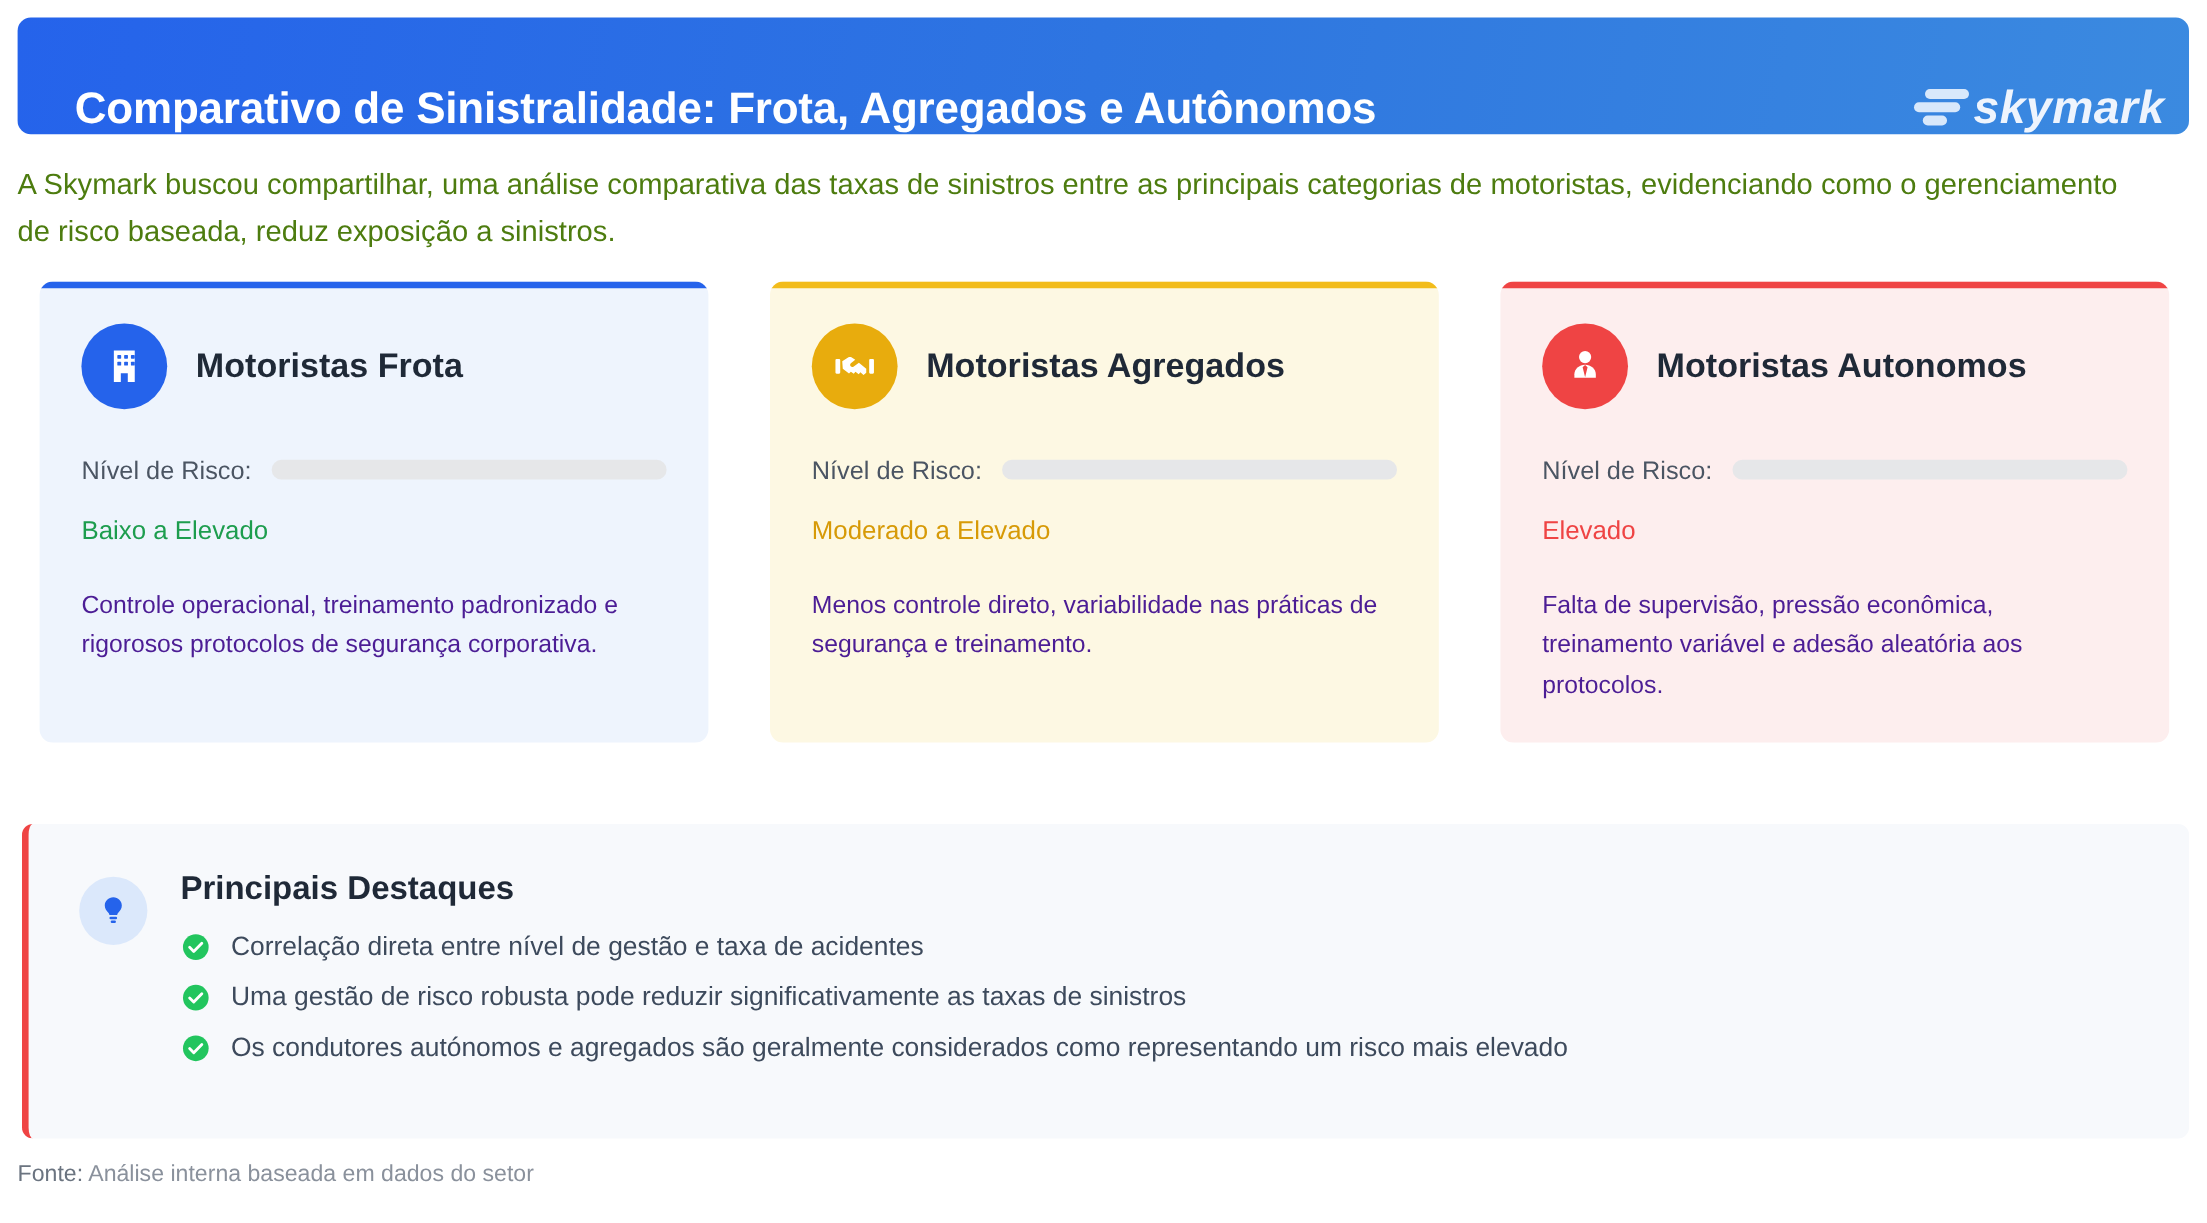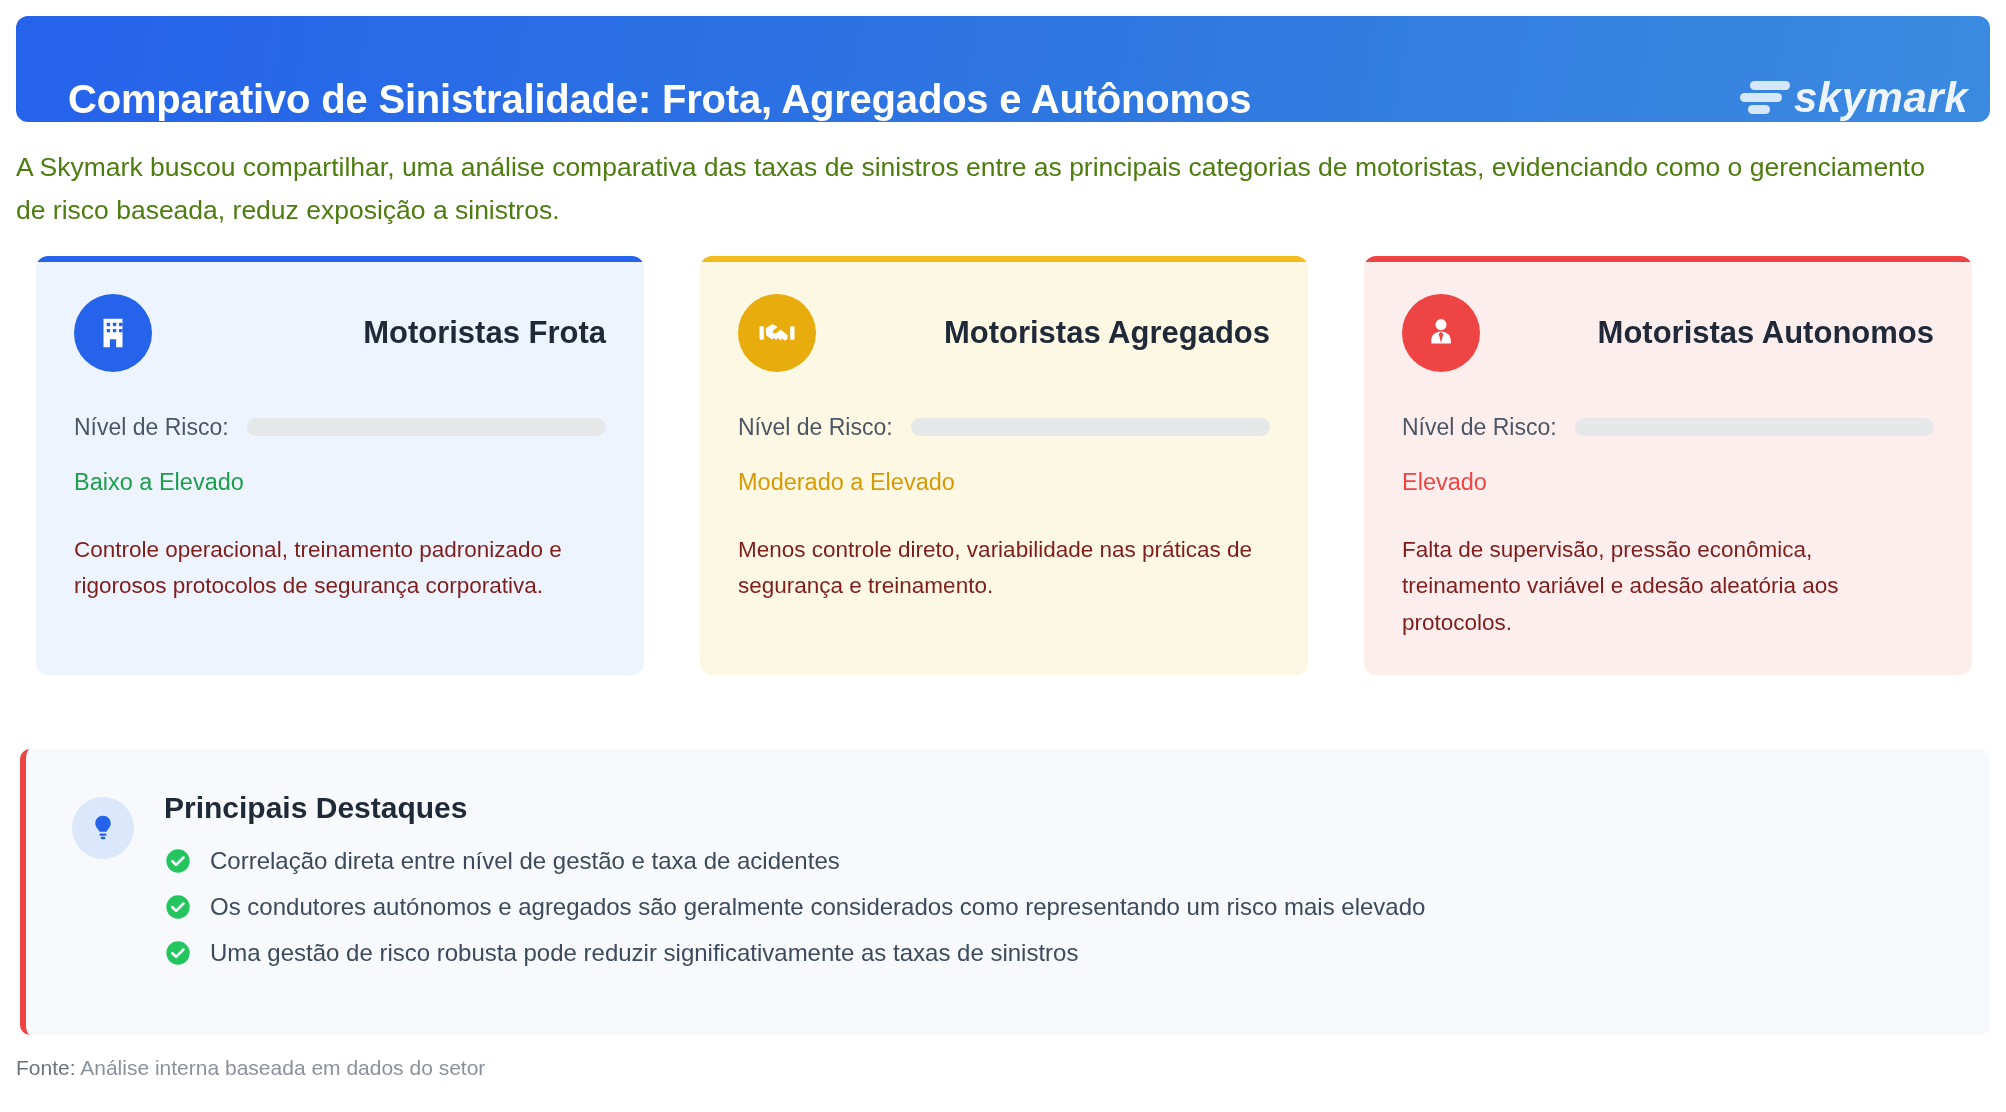--- a/index.html
+++ b/index.html
@@ -66,21 +66,21 @@
     position: absolute; left: 0; right: 0; top: 0; height: 6px;
     border-radius: 12px 12px 0 0;
   }
   .card.c-blue  { background: #eef4fd; }
   .card.c-blue::before  { background: #2563eb; }
   .card.c-amber { background: #fdf8e3; }
   .card.c-amber::before { background: #f2bc1b; }
   .card.c-red   { background: #fdeeee; }
   .card.c-red::before   { background: #ef4444; }
 
-  .card-head { display: flex; align-items: center; gap: 26px; margin-top: 10px; justify-content: space-between; }
+  .card-head { display: flex; align-items: center; gap: 26px; margin-top: 10px; }
   .icon-circle {
     width: 78px; height: 78px; border-radius: 50%;
     display: flex; align-items: center; justify-content: center;
     flex: 0 0 78px;
   }
   .icon-circle.blue  { background: #2563eb; }
   .icon-circle.amber { background: #e8ac0d; }
   .icon-circle.red   { background: #ef4444; }
   .card-title { font-size: 31px; font-weight: bold; color: #1f2937; white-space: nowrap; }
 
@@ -94,21 +94,21 @@
   .bar-fill.green { background: #34d399; }
   .bar-fill.amber { background: #f5bb18; }
   .bar-fill.red   { background: #ee4b4b; }
 
   .risk-text { margin-top: 28px; font-size: 23.5px; white-space: nowrap; }
   .risk-text.green { color: #1d9d4e; }
   .risk-text.amber { color: #d79a07; }
   .risk-text.red   { color: #ef4444; }
 
   .card-desc {
-    margin-top: 36px; font-size: 22.5px; line-height: 1.62; color: #7f1d1d;
+    margin-top: 36px; font-size: 22.5px; line-height: 1.62; color: #4c1d95;
   }
 
   
   .highlights {
     margin: 74px 0 0 4px;
     background: #f7f9fc;
     border-left: 6px solid #ef4444;
     border-radius: 10px;
     padding: 42px 40px 44px 46px;
     display: flex;
@@ -244,28 +244,28 @@
             <circle cx="12" cy="12" r="10" fill="#22c55e"></circle>
             <path d="M7.2 12.2l3.2 3.2 6.3-6.4" stroke="#ffffff" stroke-width="2.2" fill="none" stroke-linecap="round" stroke-linejoin="round"></path>
           </svg>
           <span class="hl-text">Correlação direta entre nível de gestão e taxa de acidentes</span>
         </div>
         <div class="hl-item">
           <svg class="check" width="28" height="28" viewBox="0 0 24 24">
             <circle cx="12" cy="12" r="10" fill="#22c55e"></circle>
             <path d="M7.2 12.2l3.2 3.2 6.3-6.4" stroke="#ffffff" stroke-width="2.2" fill="none" stroke-linecap="round" stroke-linejoin="round"></path>
           </svg>
-          <span class="hl-text">Os condutores autónomos e agregados são geralmente considerados como representando um risco mais elevado</span>
+          <span class="hl-text">Uma gestão de risco robusta pode reduzir significativamente as taxas de sinistros</span>
         </div>
         <div class="hl-item">
           <svg class="check" width="28" height="28" viewBox="0 0 24 24">
             <circle cx="12" cy="12" r="10" fill="#22c55e"></circle>
             <path d="M7.2 12.2l3.2 3.2 6.3-6.4" stroke="#ffffff" stroke-width="2.2" fill="none" stroke-linecap="round" stroke-linejoin="round"></path>
           </svg>
-          <span class="hl-text">Uma gestão de risco robusta pode reduzir significativamente as taxas de sinistros</span>
+          <span class="hl-text">Os condutores autónomos e agregados são geralmente considerados como representando um risco mais elevado</span>
         </div>
       </div>
     </div>
   </div>
 
   <div class="footer">
     <span>Fonte:</span>
     <span class="src">Análise interna baseada em dados do setor</span>
   </div>
 

